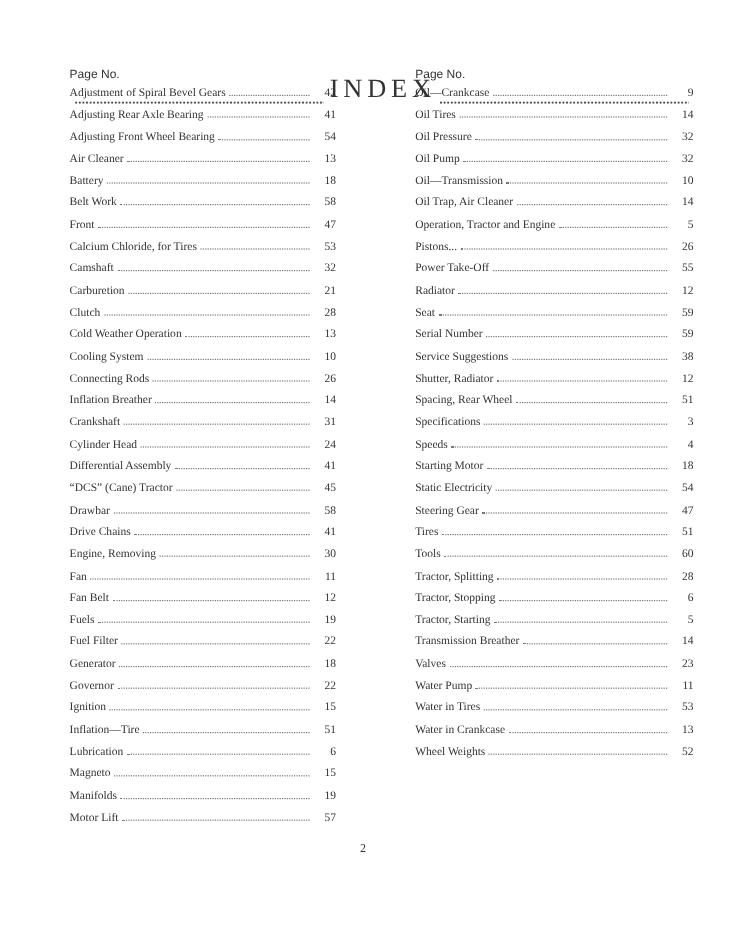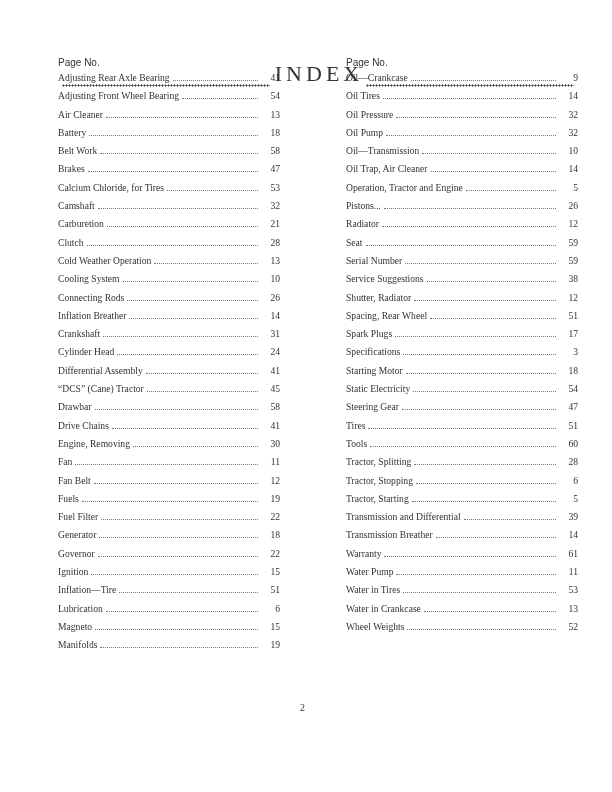--- a/index.html
+++ b/index.html
@@ -77,20 +77,25 @@
   <div class="rule"></div>
   <div class="title">INDEX</div>
   <div class="rule"></div>
 </div>
 
 <div class="columns">
   <div class="col left">
     <div class="col-head">Page No.</div>
     <div id="left-list">
         <div class="entry">
+          <span class="label">Adjustment of Spiral Bevel Gears</span>
+          <span class="leader"></span>
+          <span class="page">42</span>
+        </div>
+        <div class="entry">
           <span class="label">Adjusting Rear Axle Bearing</span>
           <span class="leader"></span>
           <span class="page">41</span>
         </div>
         <div class="entry">
           <span class="label">Adjusting Front Wheel Bearing</span>
           <span class="leader"></span>
           <span class="page">54</span>
         </div>
         <div class="entry">
@@ -102,21 +107,21 @@
           <span class="label">Battery</span>
           <span class="leader"></span>
           <span class="page">18</span>
         </div>
         <div class="entry">
           <span class="label">Belt Work</span>
           <span class="leader"></span>
           <span class="page">58</span>
         </div>
         <div class="entry">
-          <span class="label">Brakes</span>
+          <span class="label">Front</span>
           <span class="leader"></span>
           <span class="page">47</span>
         </div>
         <div class="entry">
           <span class="label">Calcium Chloride, for Tires</span>
           <span class="leader"></span>
           <span class="page">53</span>
         </div>
         <div class="entry">
           <span class="label">Camshaft</span>
@@ -235,20 +240,25 @@
         </div>
         <div class="entry">
           <span class="label">Magneto</span>
           <span class="leader"></span>
           <span class="page">15</span>
         </div>
         <div class="entry">
           <span class="label">Manifolds</span>
           <span class="leader"></span>
           <span class="page">19</span>
+        </div>
+        <div class="entry">
+          <span class="label">Motor Lift</span>
+          <span class="leader"></span>
+          <span class="page">57</span>
         </div>
       </div>
   </div>
   <div class="col right">
     <div class="col-head">Page No.</div>
     <div id="right-list">
         <div class="entry">
           <span class="label">Oil—Crankcase</span>
           <span class="leader"></span>
           <span class="page">9</span>
@@ -282,20 +292,25 @@
           <span class="label">Operation, Tractor and Engine</span>
           <span class="leader"></span>
           <span class="page">5</span>
         </div>
         <div class="entry">
           <span class="label">Pistons...</span>
           <span class="leader"></span>
           <span class="page">26</span>
         </div>
         <div class="entry">
+          <span class="label">Power Take-Off</span>
+          <span class="leader"></span>
+          <span class="page">55</span>
+        </div>
+        <div class="entry">
           <span class="label">Radiator</span>
           <span class="leader"></span>
           <span class="page">12</span>
         </div>
         <div class="entry">
           <span class="label">Seat</span>
           <span class="leader"></span>
           <span class="page">59</span>
         </div>
         <div class="entry">
@@ -312,30 +327,30 @@
           <span class="label">Shutter, Radiator</span>
           <span class="leader"></span>
           <span class="page">12</span>
         </div>
         <div class="entry">
           <span class="label">Spacing, Rear Wheel</span>
           <span class="leader"></span>
           <span class="page">51</span>
         </div>
         <div class="entry">
-          <span class="label">Spark Plugs</span>
-          <span class="leader"></span>
-          <span class="page">17</span>
-        </div>
-        <div class="entry">
           <span class="label">Specifications</span>
           <span class="leader"></span>
           <span class="page">3</span>
         </div>
         <div class="entry">
+          <span class="label">Speeds</span>
+          <span class="leader"></span>
+          <span class="page">4</span>
+        </div>
+        <div class="entry">
           <span class="label">Starting Motor</span>
           <span class="leader"></span>
           <span class="page">18</span>
         </div>
         <div class="entry">
           <span class="label">Static Electricity</span>
           <span class="leader"></span>
           <span class="page">54</span>
         </div>
         <div class="entry">
@@ -362,33 +377,28 @@
           <span class="label">Tractor, Stopping</span>
           <span class="leader"></span>
           <span class="page">6</span>
         </div>
         <div class="entry">
           <span class="label">Tractor, Starting</span>
           <span class="leader"></span>
           <span class="page">5</span>
         </div>
         <div class="entry">
-          <span class="label">Transmission and Differential</span>
-          <span class="leader"></span>
-          <span class="page">39</span>
-        </div>
-        <div class="entry">
           <span class="label">Transmission Breather</span>
           <span class="leader"></span>
           <span class="page">14</span>
         </div>
         <div class="entry">
-          <span class="label">Warranty</span>
-          <span class="leader"></span>
-          <span class="page">61</span>
+          <span class="label">Valves</span>
+          <span class="leader"></span>
+          <span class="page">23</span>
         </div>
         <div class="entry">
           <span class="label">Water Pump</span>
           <span class="leader"></span>
           <span class="page">11</span>
         </div>
         <div class="entry">
           <span class="label">Water in Tires</span>
           <span class="leader"></span>
           <span class="page">53</span>

